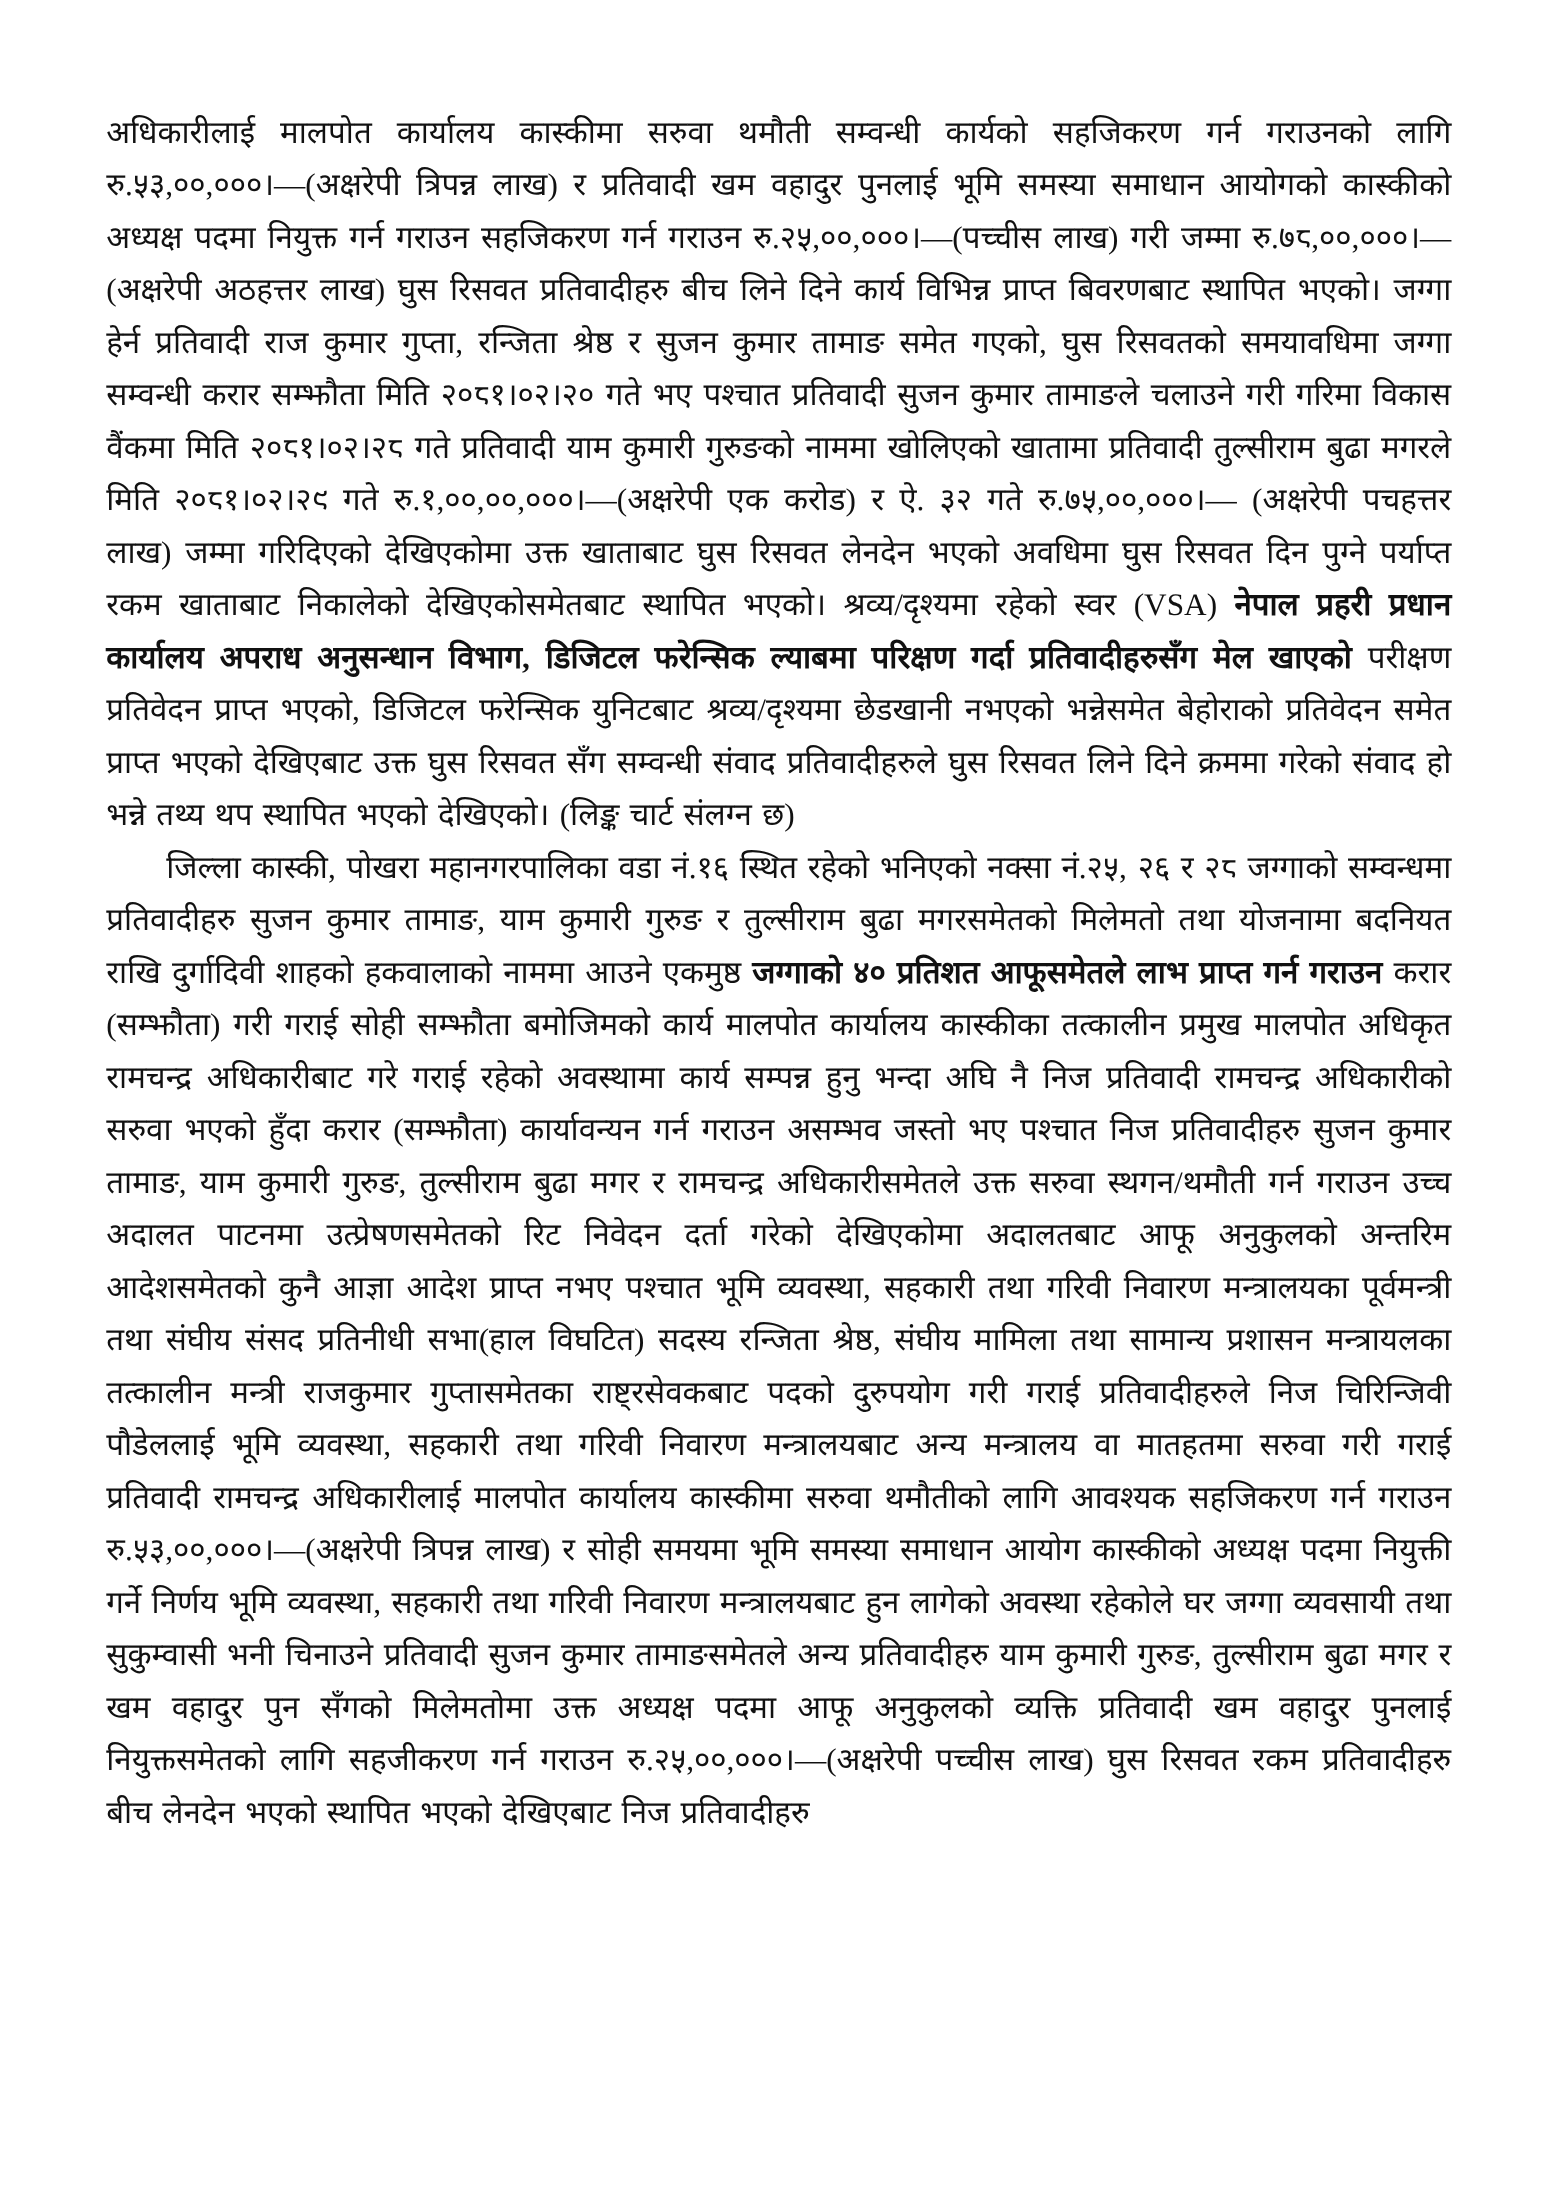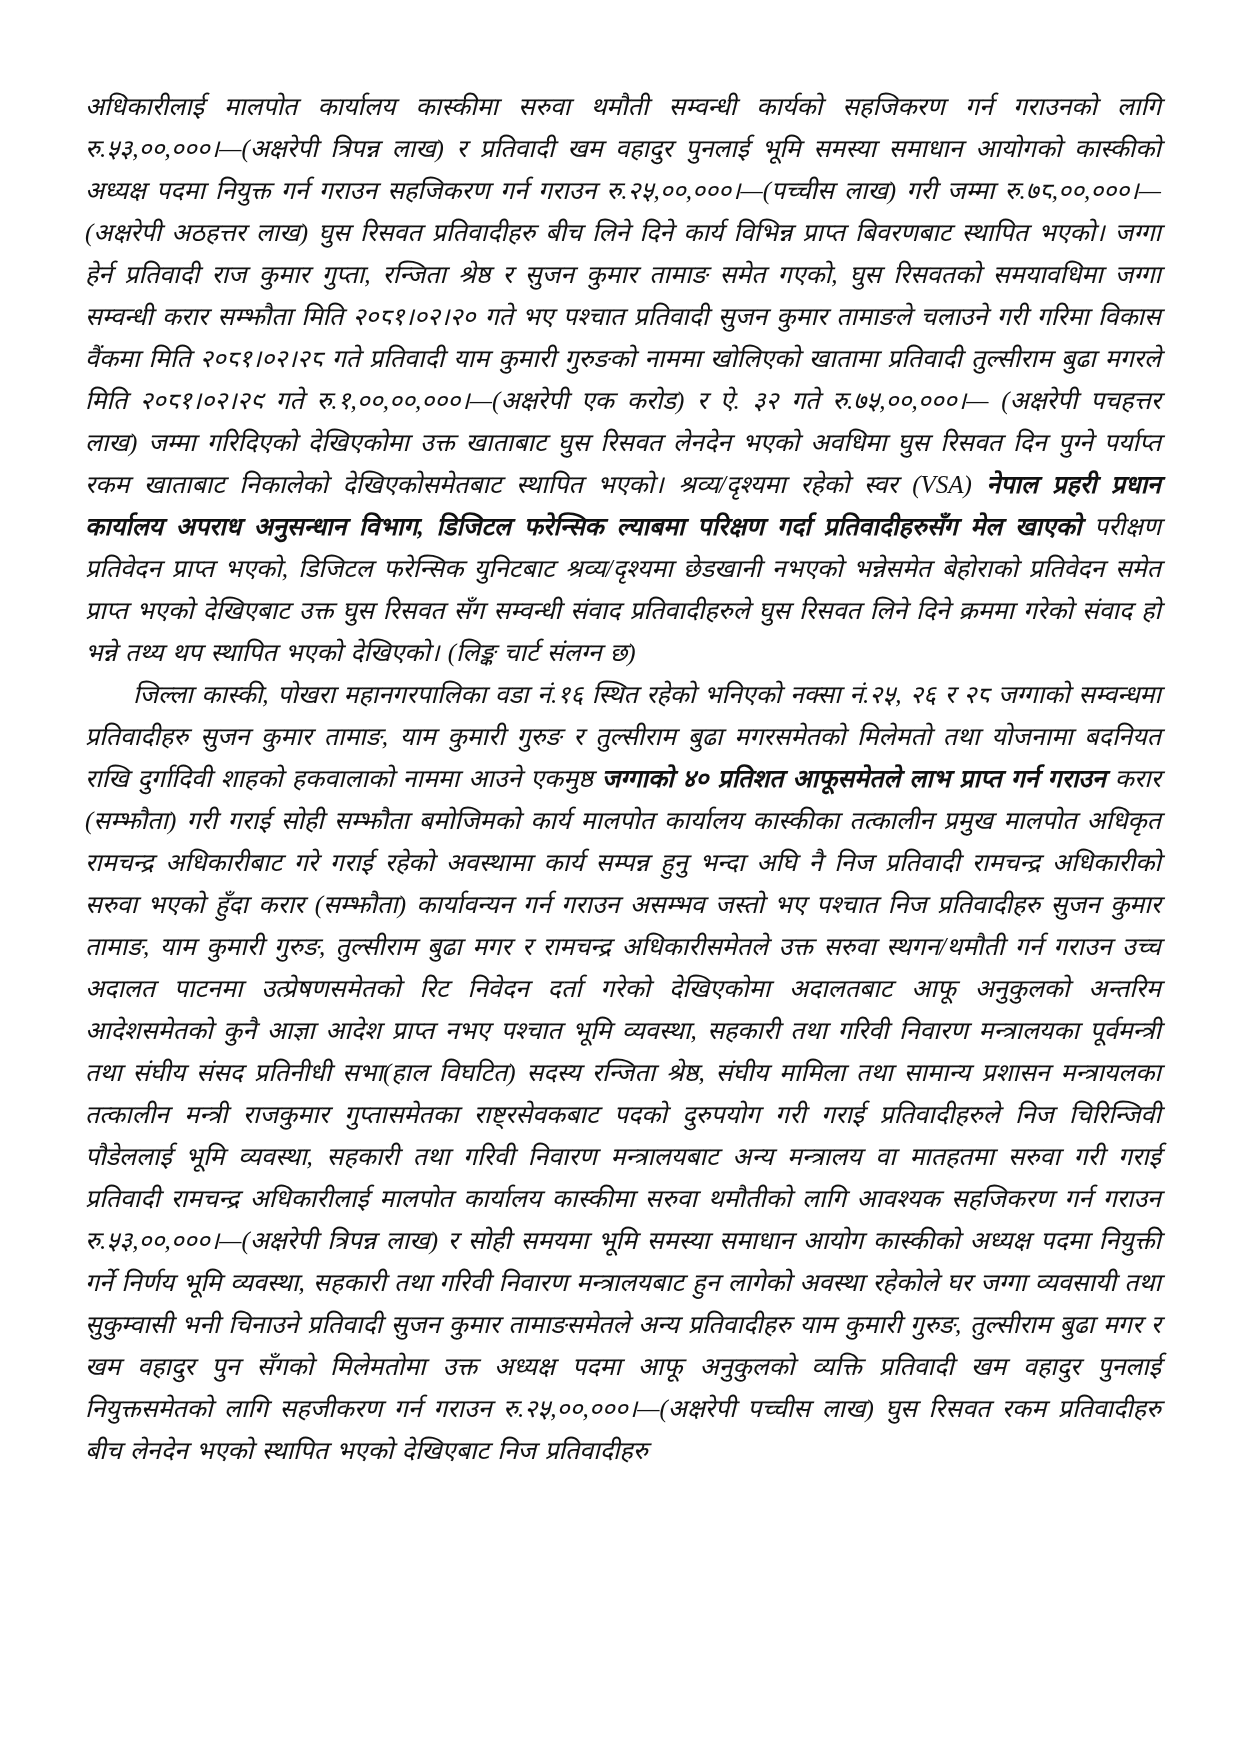--- a/index.html
+++ b/index.html
@@ -20,21 +20,20 @@
     background: #ffffff;
     box-sizing: border-box;
     padding: 86px 80px 0 85px;
   }
   .doc-body {
     color: #111111;
     font-size: 25px;
     line-height: 42px;
     text-align: justify;
     word-spacing: 2px;
-    font-style: italic;
   }
   .para {
     margin: 0;
     padding: 0;
   }
   .para.indented {
     text-indent: 48px;
   }
   .para b {
     font-weight: 700;

